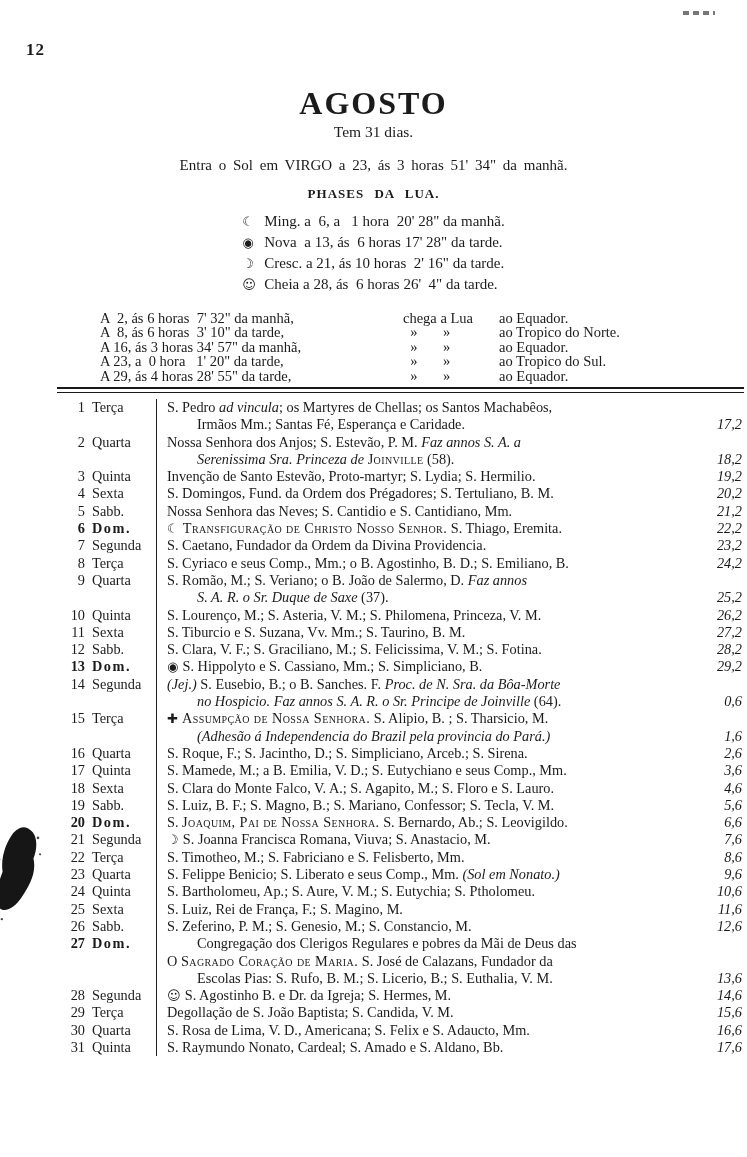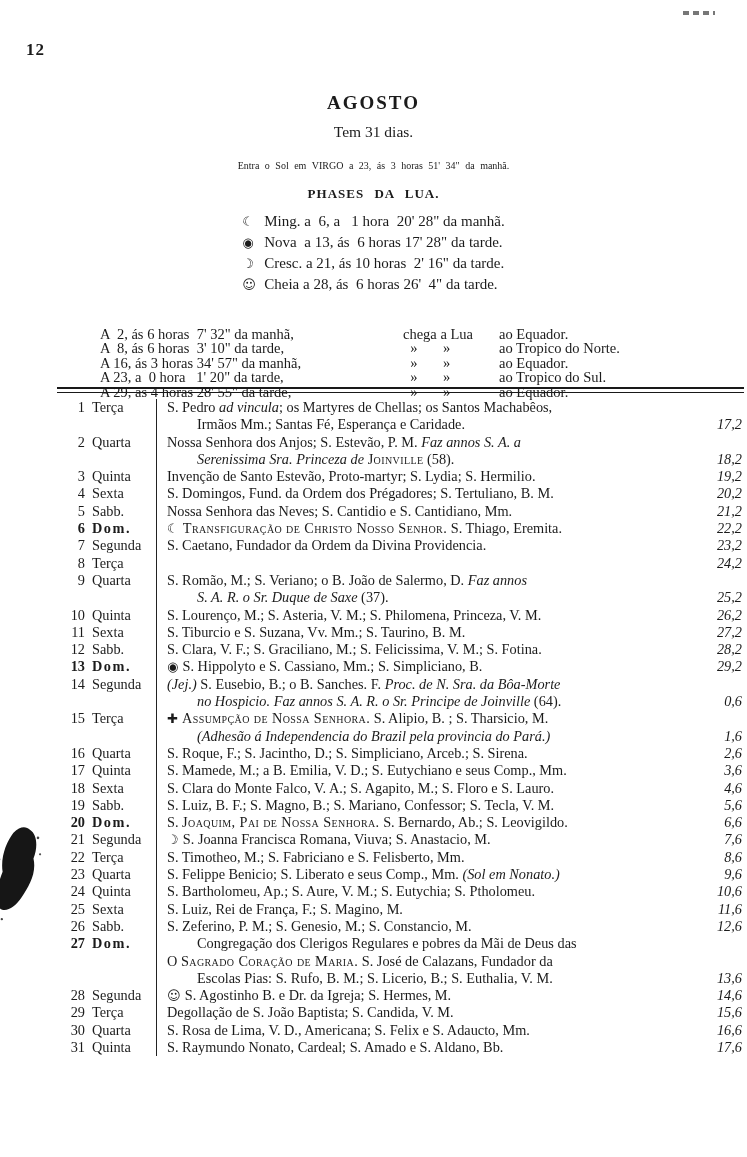--- a/index.html
+++ b/index.html
@@ -5,29 +5,29 @@
   html,body{margin:0;padding:0;background:#888;}
   #page{
     position:relative;width:747px;height:1157px;margin:0 auto;
     background:#ffffff;color:#1b1b1b;overflow:hidden;
     font-family:"Liberation Serif","DejaVu Serif",serif;
   }
   .pagenum{position:absolute;left:26px;top:40px;font-size:17px;font-weight:bold;letter-spacing:1px;}
   .smudge{position:absolute;right:32px;top:11px;width:32px;height:4px;
     background:repeating-linear-gradient(90deg,#555 0 6px,transparent 6px 10px);opacity:.8;}
   .head{position:absolute;left:0;right:0;top:88px;text-align:center;}
-  .month{font-size:19px;font-weight:bold;letter-spacing:2px;line-height:30px;}
+  .month{font-size:32px;font-weight:bold;letter-spacing:2px;line-height:30px;}
   .days{font-size:15.5px;font-weight:normal;margin-top:4px;line-height:20px;}
-  .sun-entry{font-size:10px;margin-top:14px;line-height:19px;word-spacing:3px;}
+  .sun-entry{font-size:15px;margin-top:14px;line-height:19px;word-spacing:3px;}
   .phases-title{font-size:13px;font-weight:bold;margin-top:9px;line-height:19px;word-spacing:6px;letter-spacing:1px;}
   .phases{display:inline-block;text-align:left;margin-top:8px;font-size:15px;line-height:21px;}
   .phase-line{white-space:pre;}
   .phase-sym{display:inline-block;width:22px;}
   .apogee{font-size:14.5px;line-height:17px;word-spacing:2px;}
-  .positions{position:absolute;left:100px;top:327px;font-size:14.5px;line-height:14.4px;}
+  .positions{position:absolute;left:100px;top:311px;font-size:14.5px;line-height:14.4px;}
   .pos-row{display:flex;}
   .pos-when{white-space:pre;width:303px;}
   .pos-mid{white-space:pre;width:96px;}
   .rule{position:absolute;left:57px;right:3px;top:387px;height:3px;
     border-top:2.5px solid #191919;border-bottom:1.5px solid #191919;}
   .cal{position:absolute;left:57px;right:3px;top:399px;font-size:14.3px;line-height:17.3px;}
   .cal-row{display:flex;}
   .c-num{width:28px;flex:none;text-align:right;padding-right:7px;}
   .c-day{width:64px;flex:none;}
   .c-body{flex:1;border-left:1.6px solid #222;padding-left:10px;padding-right:2px;}
@@ -135,21 +135,21 @@
         <span class="c-num">7</span>
         <span class="c-day">Segunda</span>
         <span class="c-body">
           <span class="line"><span class="val">23,2</span><span>S. Caetano, Fundador da Ordem da Divina Providencia.</span></span>
         </span>
       </div>
       <div class="cal-row">
         <span class="c-num">8</span>
         <span class="c-day">Terça</span>
         <span class="c-body">
-          <span class="line"><span class="val">24,2</span></span>
+          <span class="line"><span class="val">24,2</span><span>S. Cyriaco e seus Comp., Mm.; o B. Agostinho, B. D.; S. Emiliano, B.</span></span>
         </span>
       </div>
       <div class="cal-row">
         <span class="c-num">9</span>
         <span class="c-day">Quarta</span>
         <span class="c-body">
           <span class="line"><span>S. Romão, M.; S. Veriano; o B. João de Salermo, D. </span><span class="it">Faz annos</span></span>
           <span class="line ind"><span class="val">25,2</span><span class="it">S. A. R. o Sr. Duque de Saxe</span><span> (37).</span></span>
         </span>
       </div>

